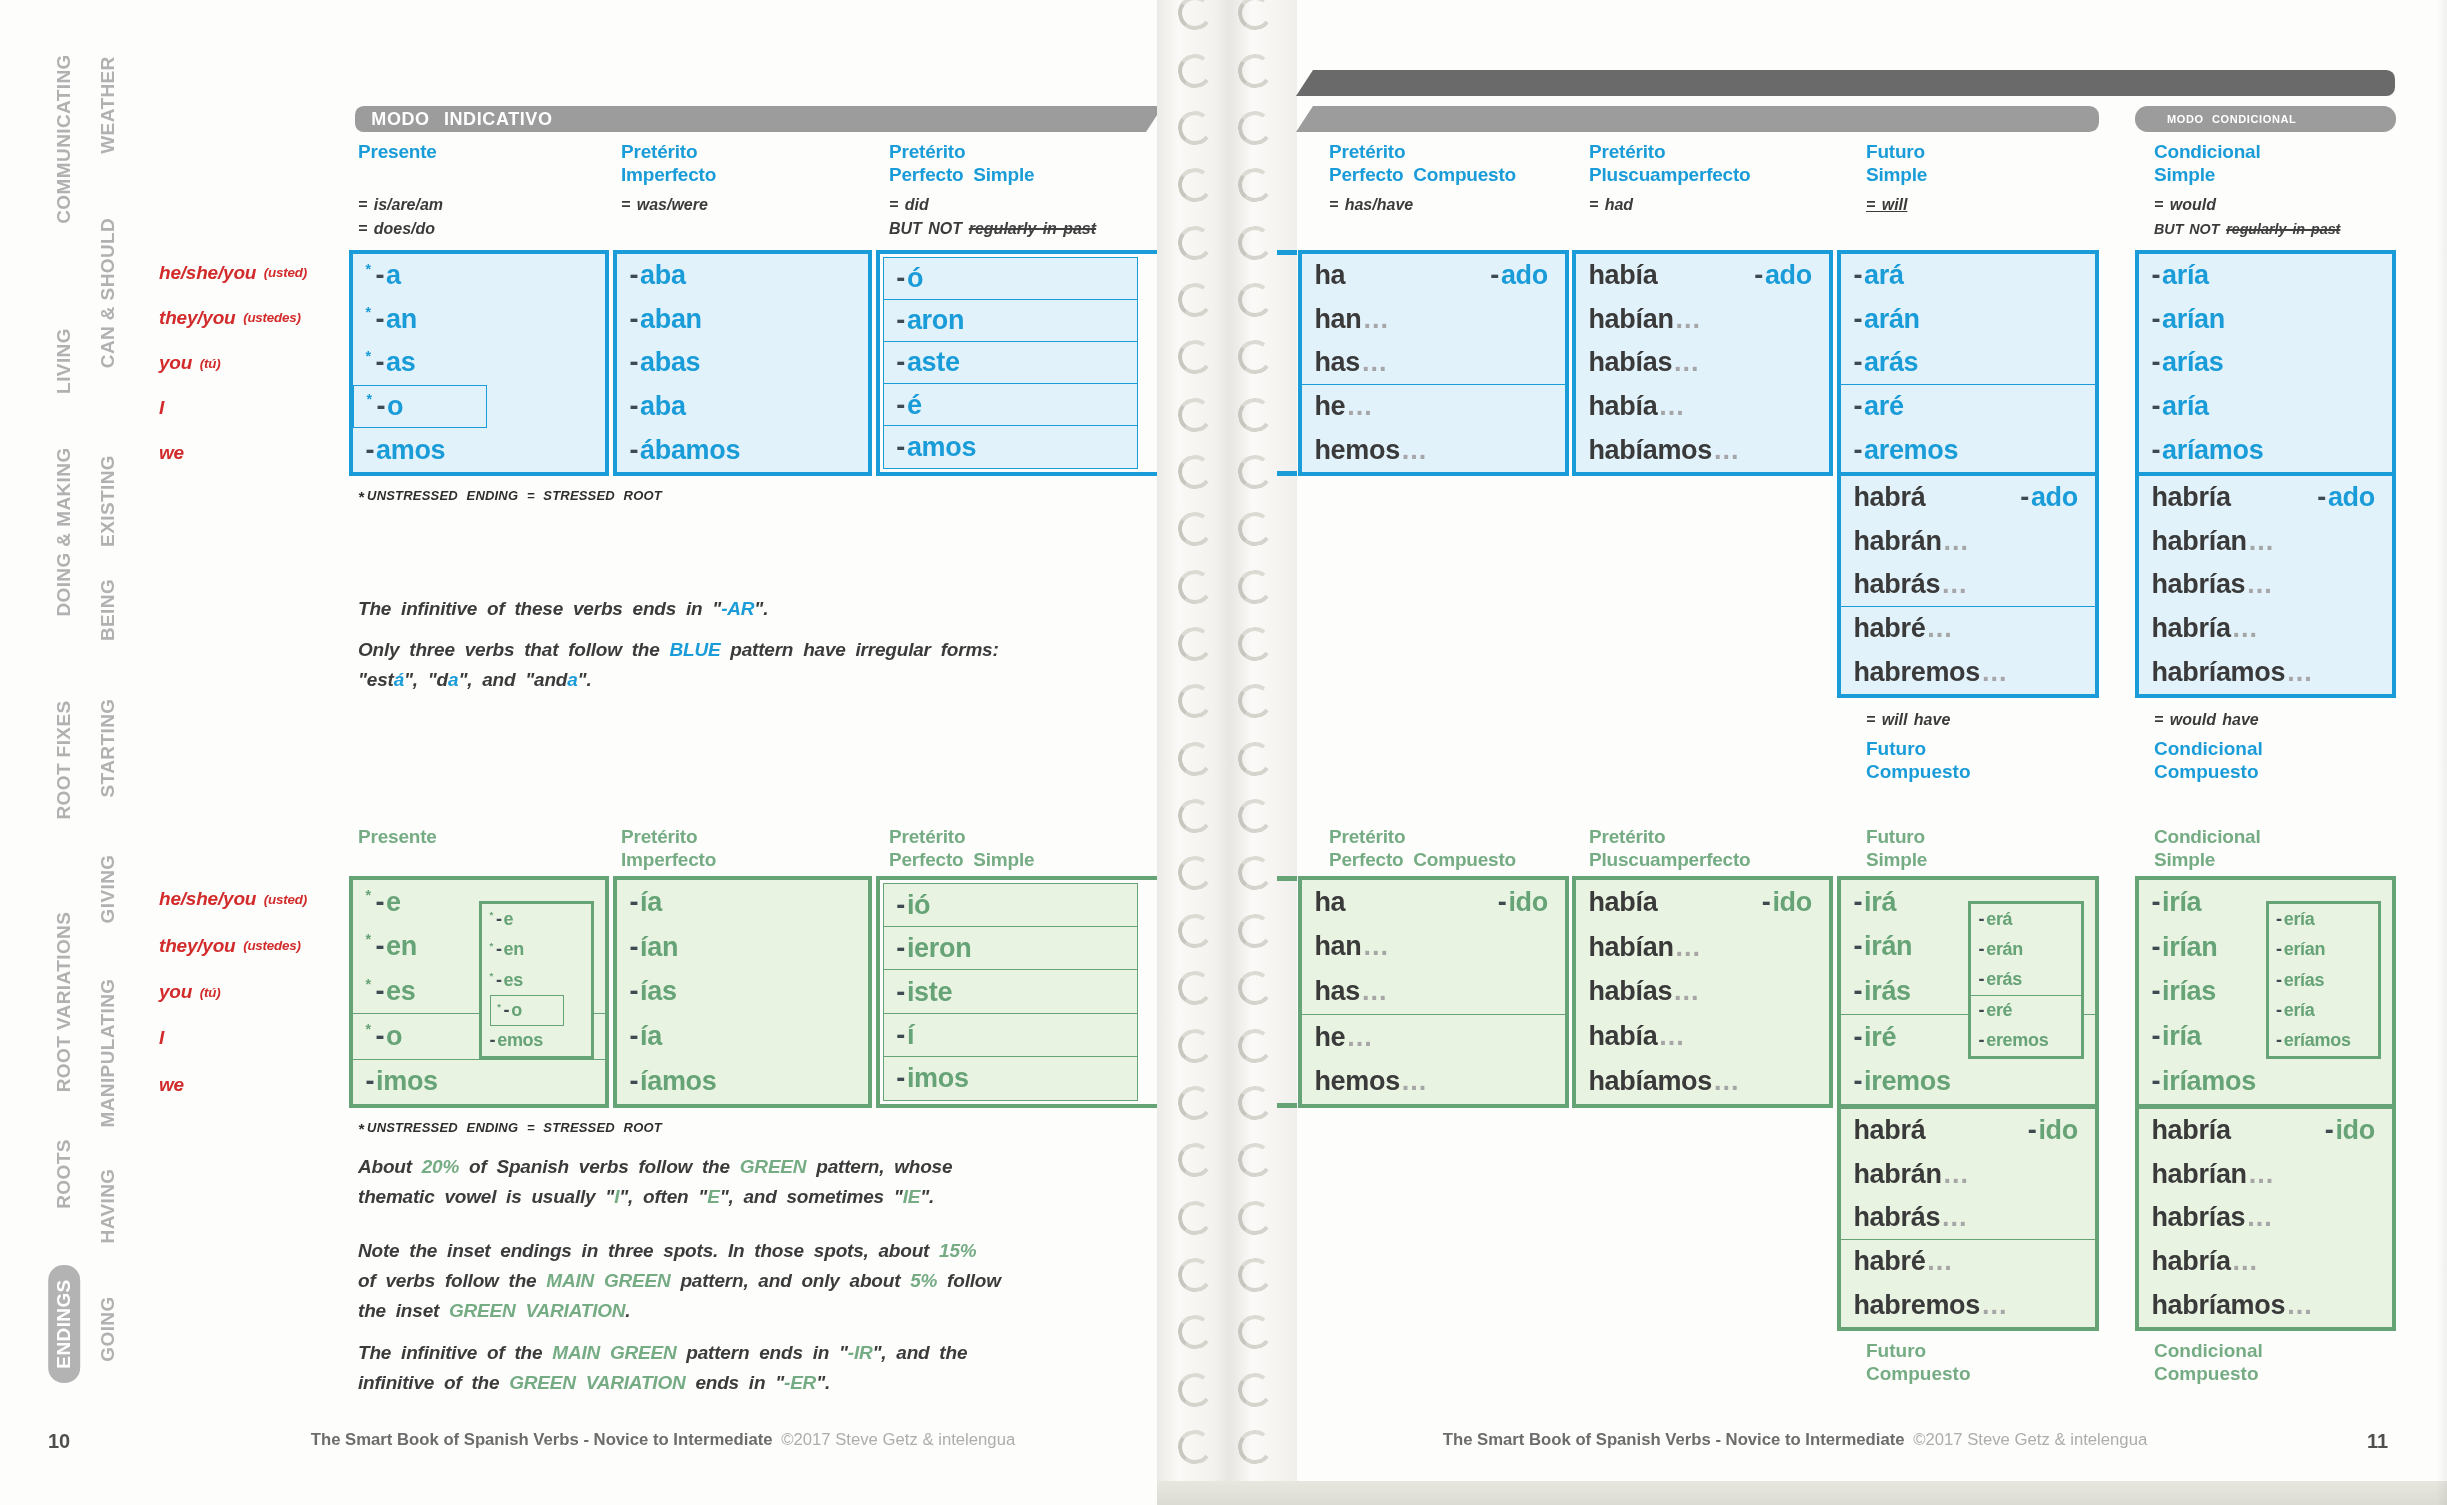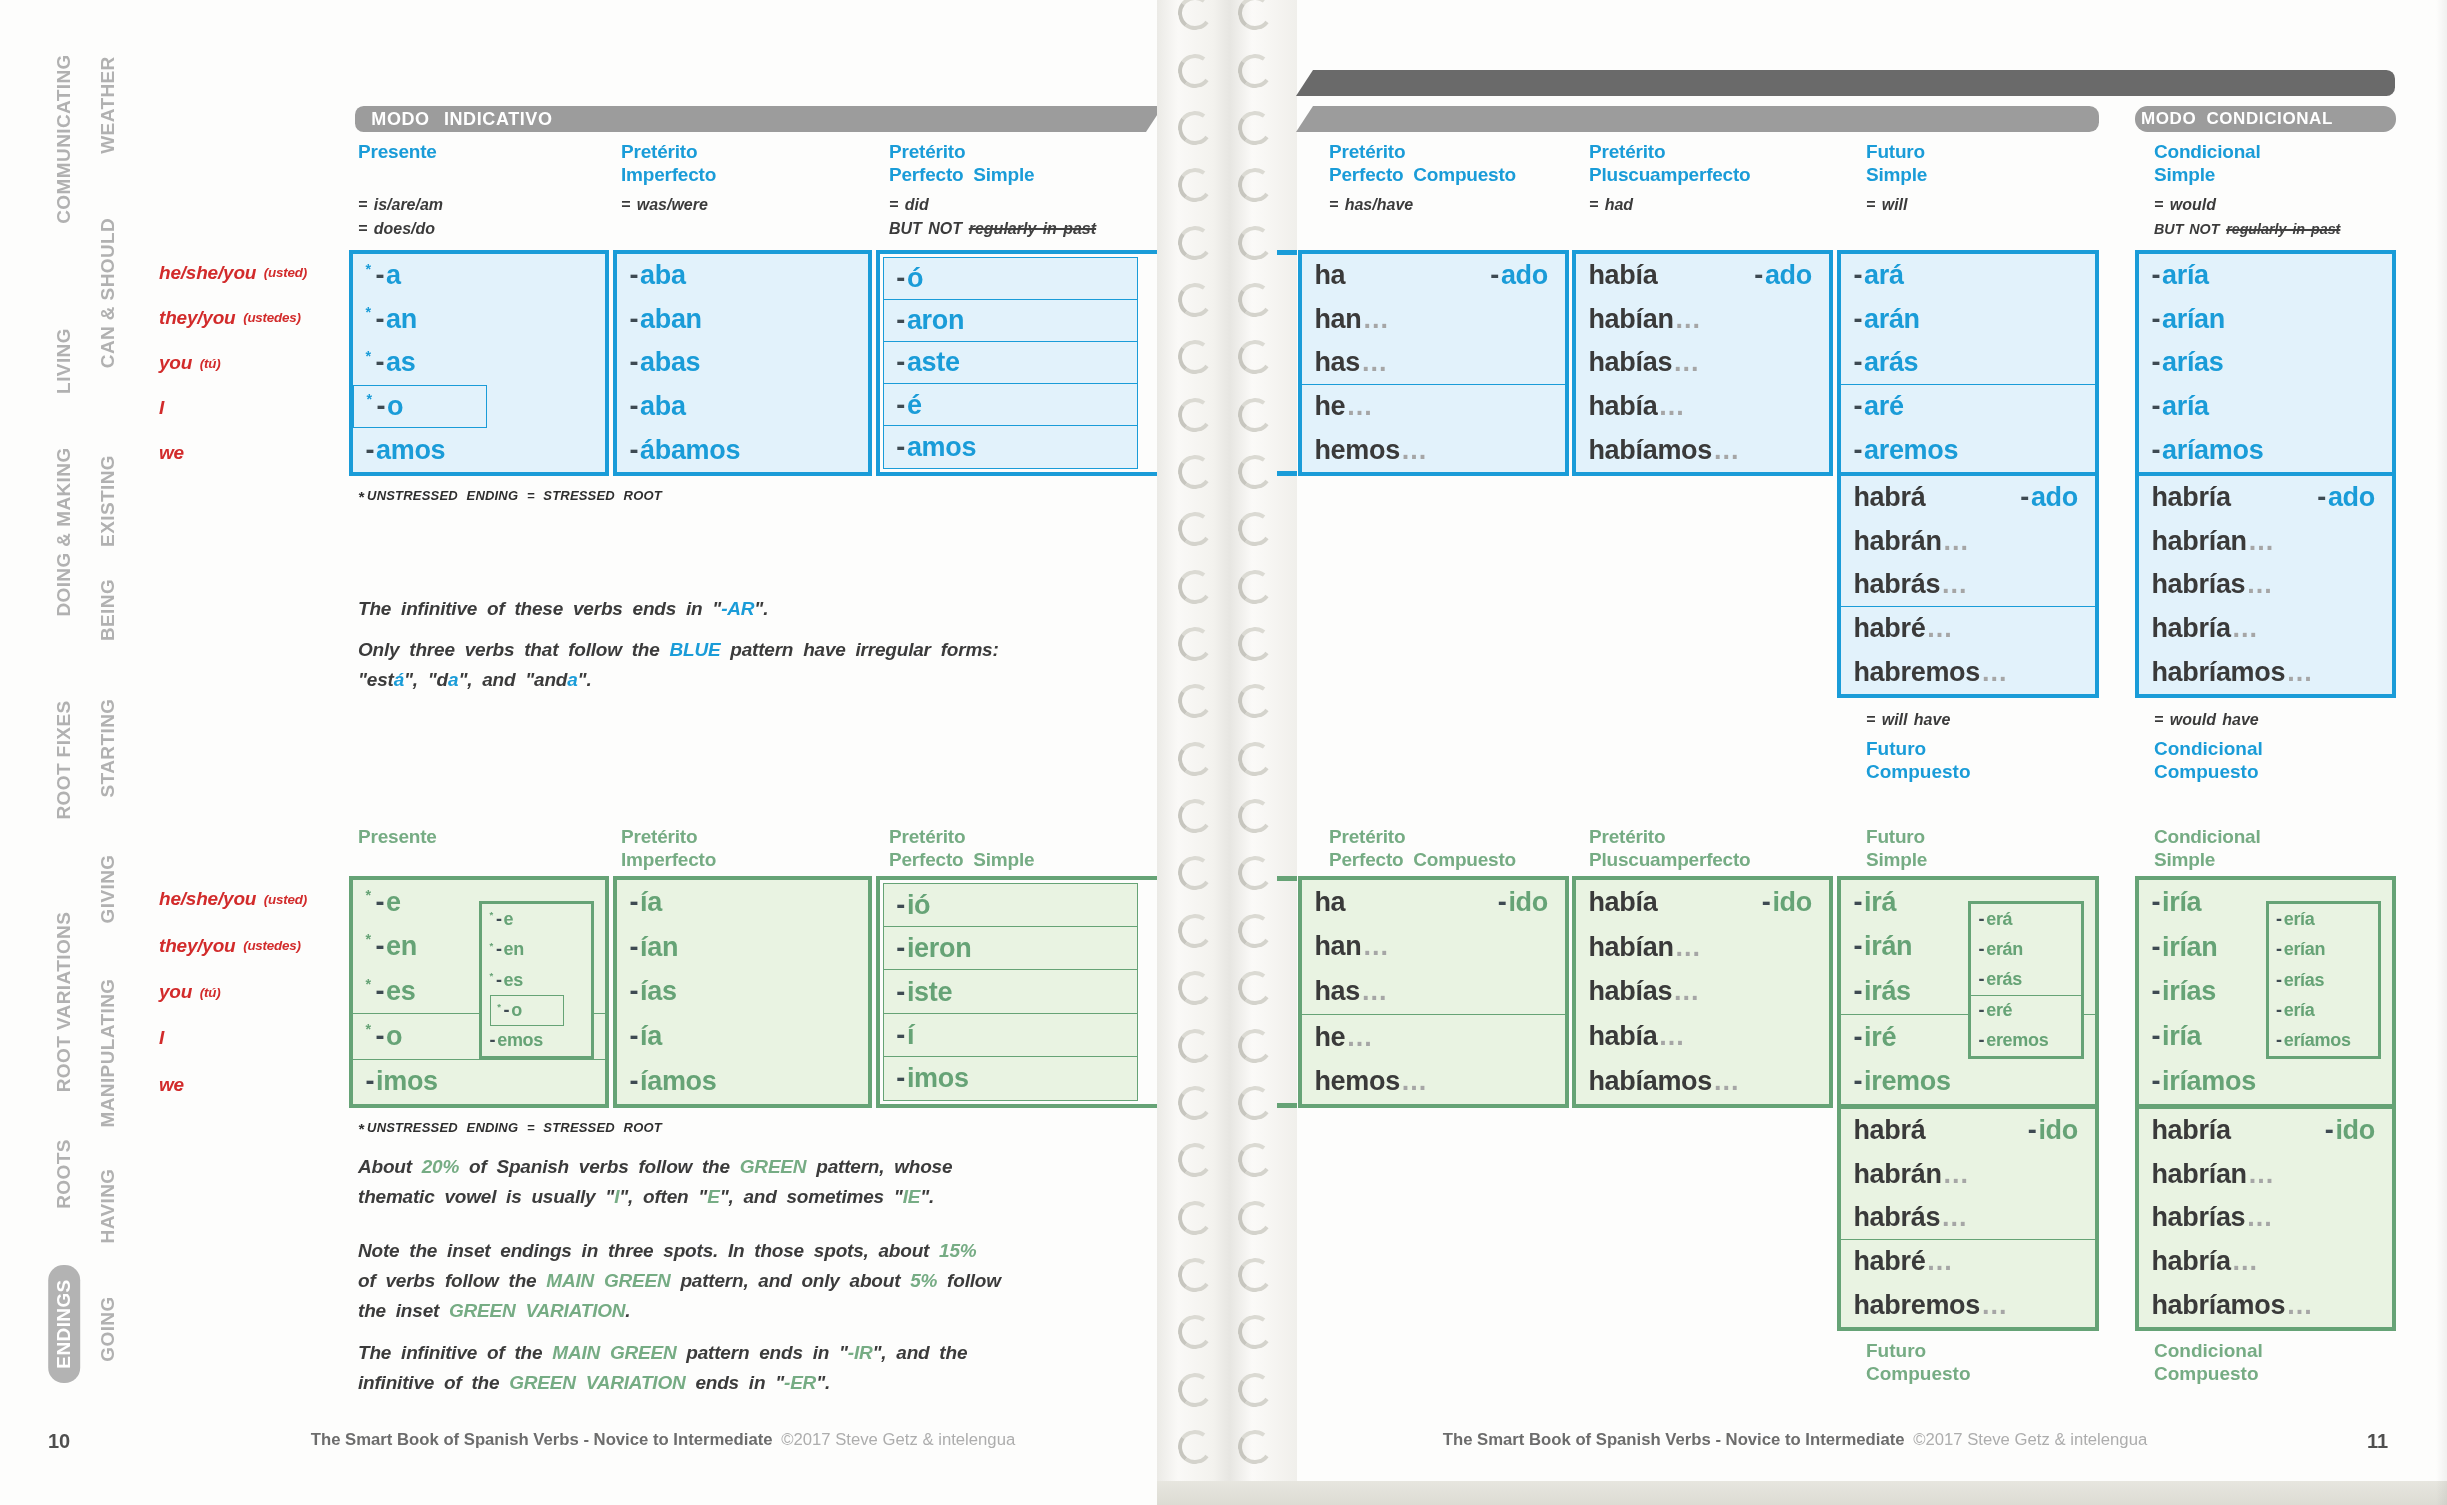--- a/index.html
+++ b/index.html
@@ -507,34 +507,34 @@
       <div class="hole" style="left: 81px; top: 1315px;"></div>
       <div class="hole" style="left: 21px; top: 1373px;"></div>
       <div class="hole" style="left: 81px; top: 1373px;"></div>
       <div class="hole" style="left: 21px; top: 1430px;"></div>
       <div class="hole" style="left: 81px; top: 1430px;"></div>
     </div>
 
   <div class="bar bar-dark slant-l" style="left:1296px;top:70px;width:1099px;border-radius:0 8.6px 8.6px 0;"></div>
   <div class="bar bar-mid slant-l" style="left:1296px;top:106px;width:803px;border-radius:0 9.6px 9.6px 0;"></div>
   <div class="bar bar-mid bar-pill" style="left:2135px;top:106px;width:261px;">
-    <span class="bar-label" style="padding-left:6px;word-spacing:4.8px;font-size:17px;">MODO CONDICIONAL</span>
+    <span class="bar-label" style="padding-left:15px;word-spacing:4.8px;font-size:11px;margin-left:17px;">MODO CONDICIONAL</span>
   </div>
 
   <div class="col-head blue-text" style="left:1329px;top:141px;">Pretérito
 Perfecto Compuesto</div>
   <div class="col-head blue-text" style="left:1589px;top:141px;">Pretérito
 Pluscuamperfecto</div>
   <div class="col-head blue-text" style="left:1866px;top:141px;">Futuro
 Simple</div>
   <div class="col-head blue-text" style="left:2154px;top:141px;">Condicional
 Simple</div>
   <div class="sub" style="left:1329px;top:196px;">= has/have</div>
   <div class="sub" style="left:1589px;top:196px;">= had</div>
-  <div class="sub" style="left:1866px;top:196px;">= will</div>
+  <div class="sub" style="left:1866px;top:196px;text-decoration:underline;">= will</div>
   <div class="sub" style="left:2154px;top:196px;">= would</div>
   <div class="sub small" style="left:2154px;top:221px;">
     <span>BUT NOT</span><span class="struck">regularly in past</span>
   </div>
 
   <div class="stub sb" style="left:1277px;top:250px;"></div>
   <div class="stub sb" style="left:1277px;top:471px;"></div>
   <div class="tcol blue" style="left:1298px;top:250px;width:271px;height:226px;">
       <div class="row">
         <span class="word">ha</span>

